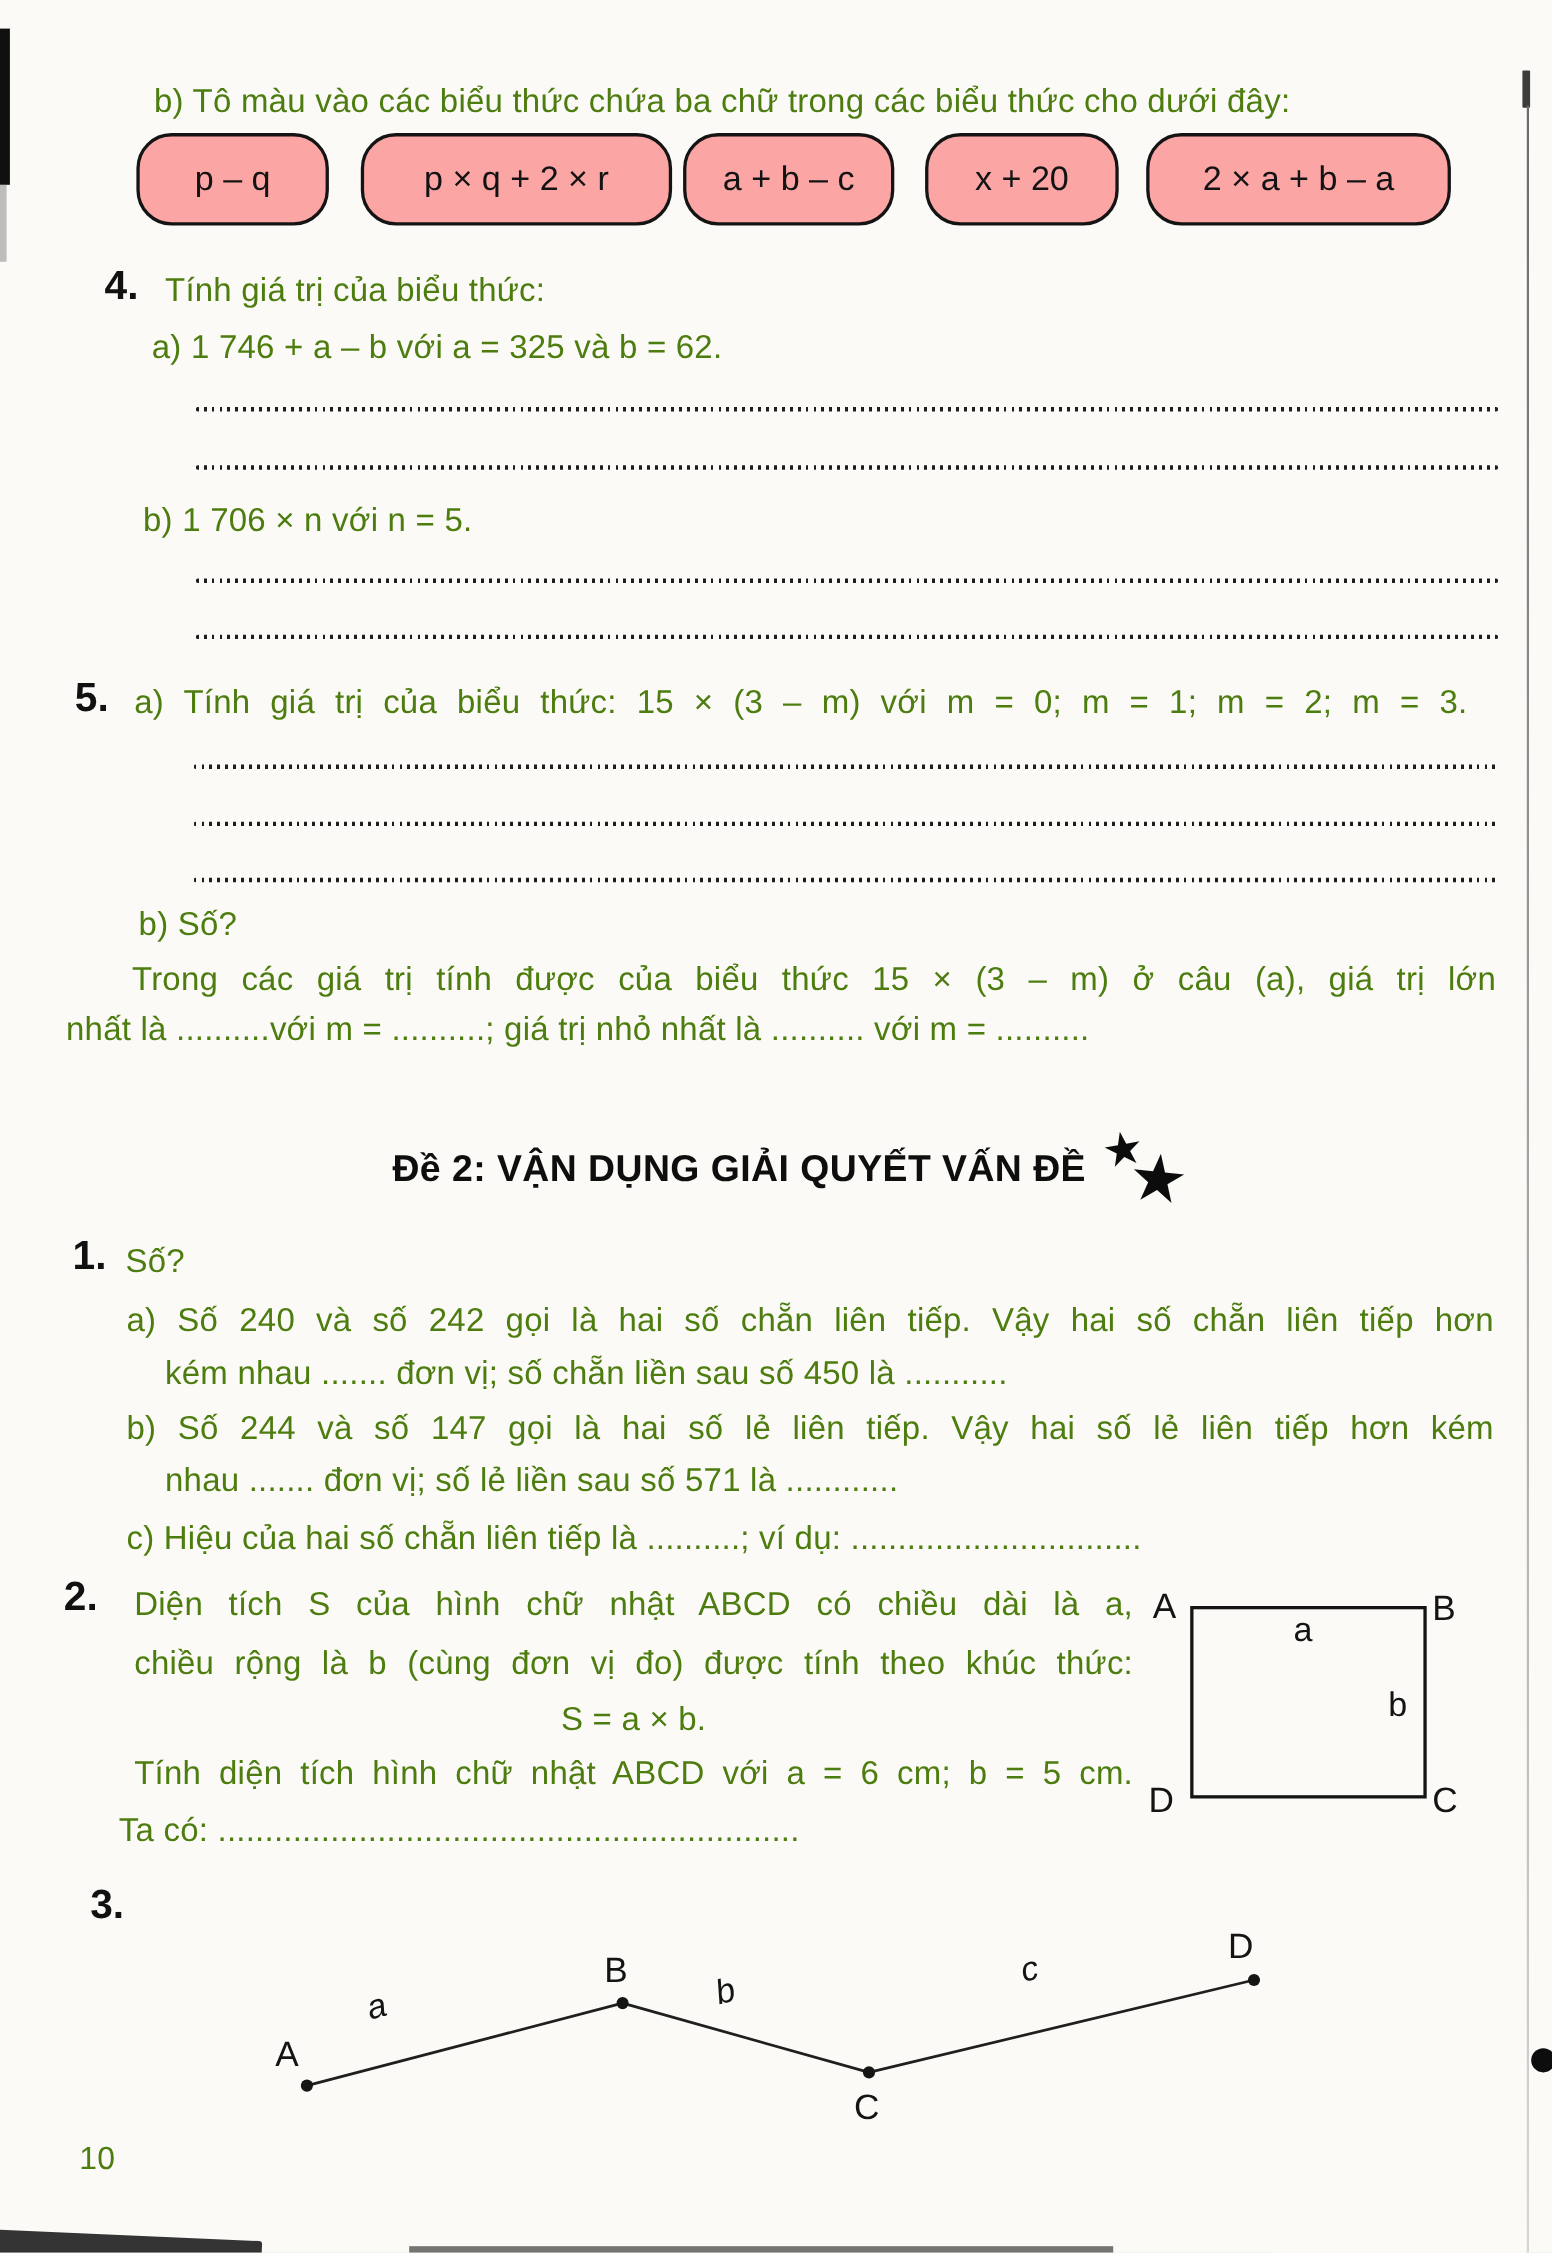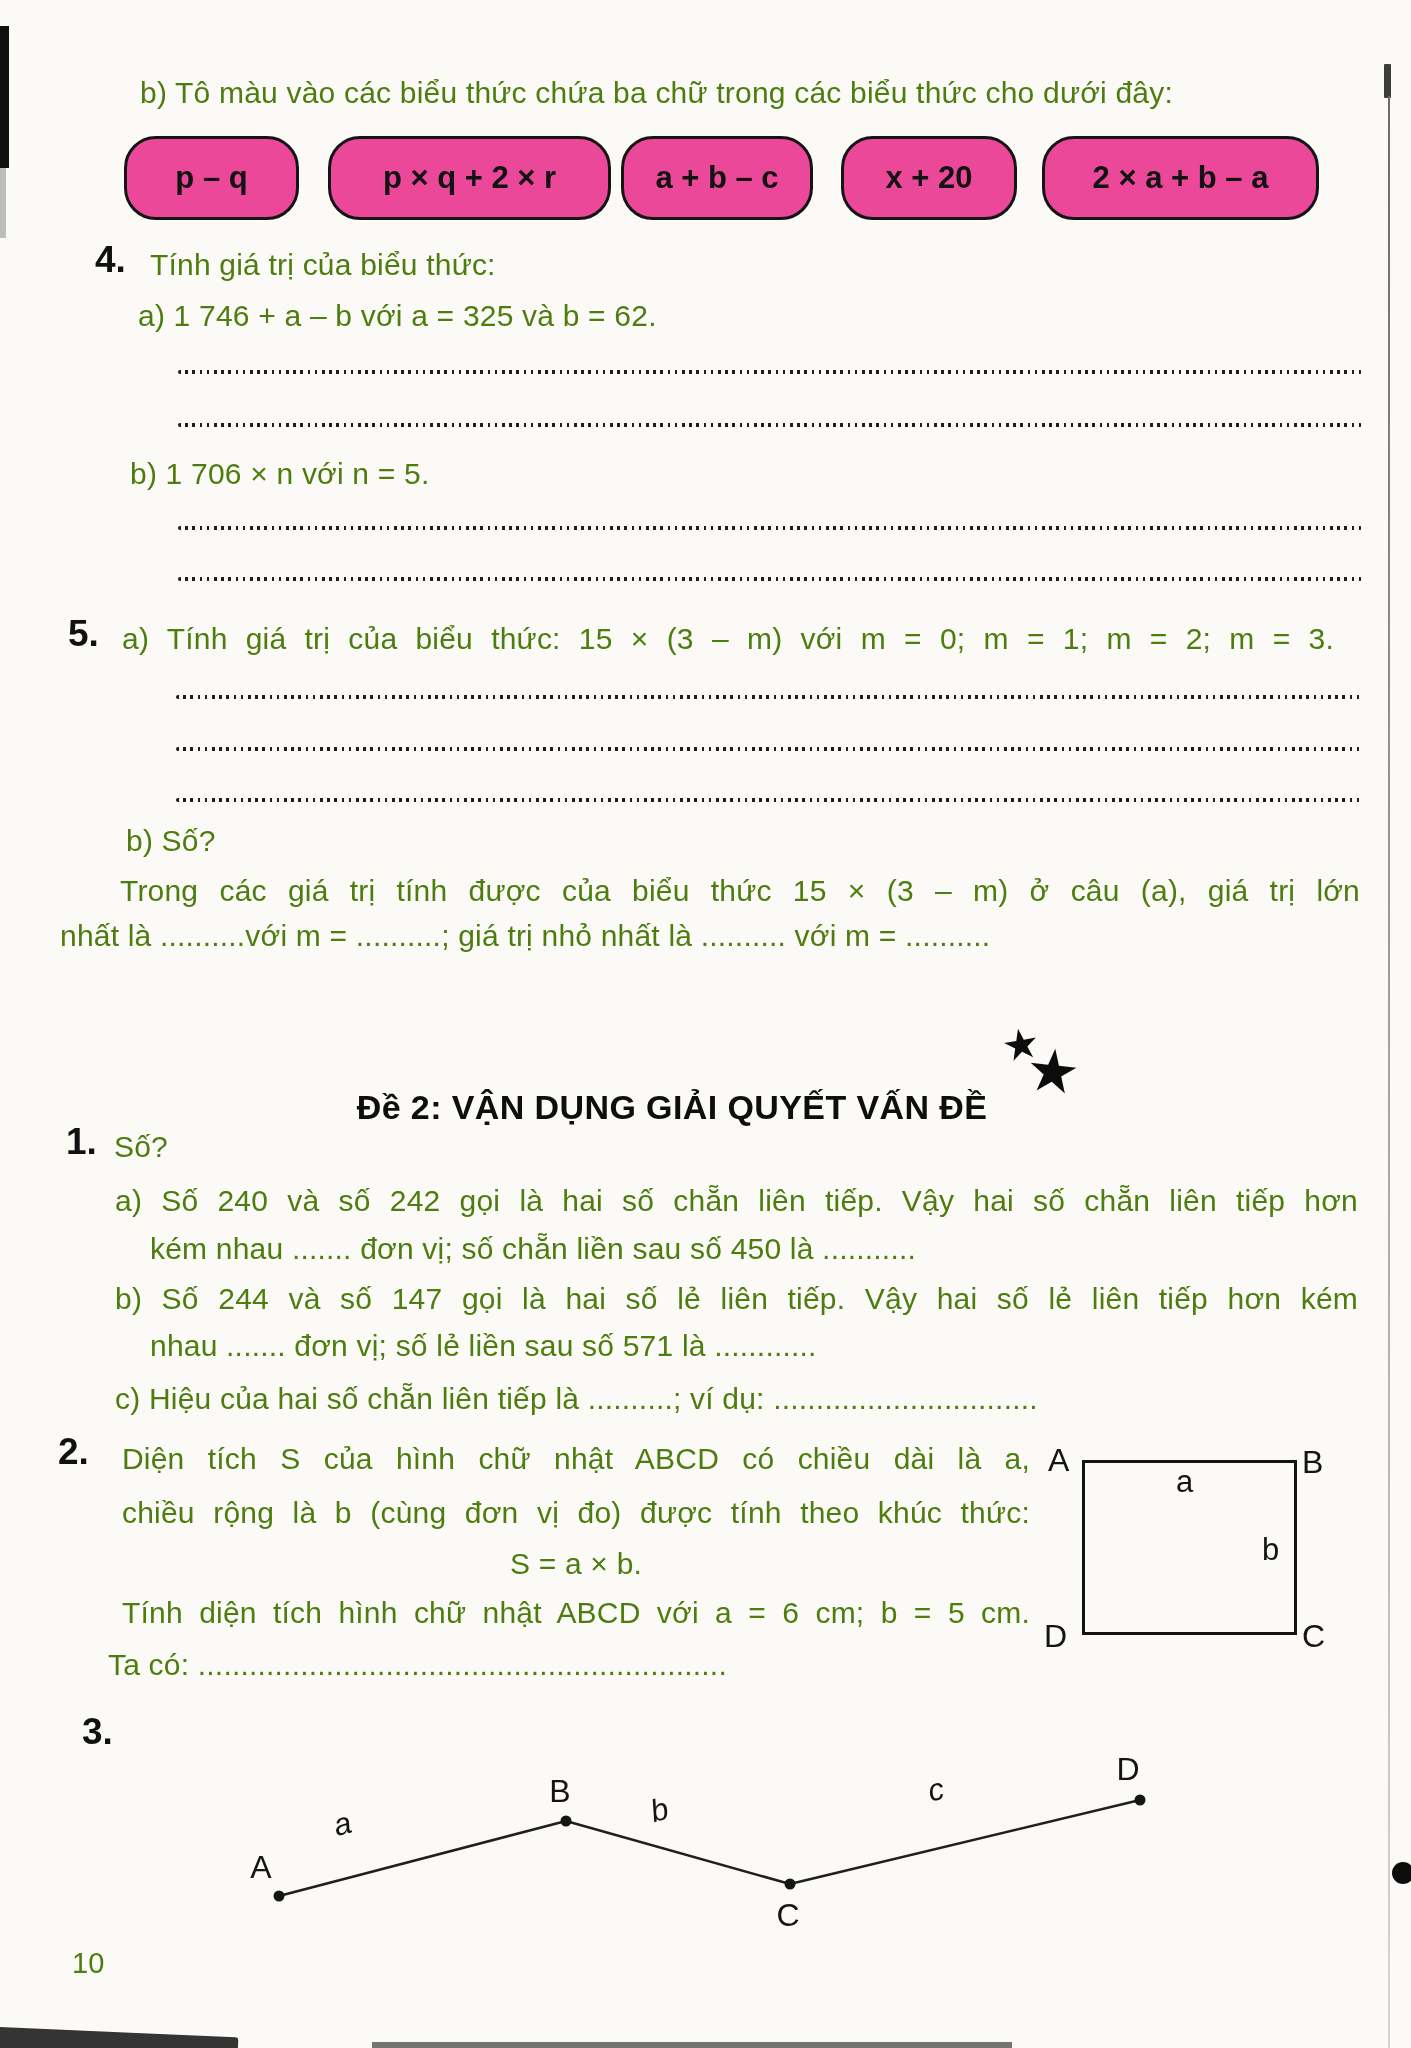--- a/index.html
+++ b/index.html
@@ -4,25 +4,25 @@
 <style>
   html,body{margin:0;padding:0;background:#e8e8e6;}
   #page{position:relative;width:1411px;height:2048px;background:#fbfaf7;overflow:hidden;
         font-family:"Liberation Sans", sans-serif;color:#161616;}
   .abs{position:absolute;}
   .line{position:absolute;font-size:30px;line-height:38px;color:#4d7c0f;white-space:nowrap;letter-spacing:.2px;}
   .just{white-space:normal;text-align:justify;text-align-last:justify;}
   .num{position:absolute;font-weight:700;font-size:37px;line-height:40px;color:#111;}
   .dotline{position:absolute;height:4px;border-radius:2px;
            background:repeating-linear-gradient(90deg,#1d1d1d 0 2.6px,transparent 2.6px 7.2px);}
-  .pill{position:absolute;top:136px;height:84px;border:3px solid #141414;border-radius:32px;
+  .pill{position:absolute;top:121px;height:84px;border:3px solid #141414;border-radius:32px;
         display:flex;align-items:center;justify-content:center;font-size:31px;color:#131313;
-        background:#ec4899;box-sizing:border-box;font-weight:bold;}
+        background:#fca5a5;box-sizing:border-box;}
   .hdr{position:absolute;left:0;top:1044px;width:1344px;text-align:center;
-       font-size:34px;font-weight:700;color:#0e0e0e;letter-spacing:.4px;margin-top:44px;}
+       font-size:34px;font-weight:700;color:#0e0e0e;letter-spacing:.4px;}
   .star{position:absolute;color:#0c0c0c;line-height:1;}
   .cornerlbl{position:absolute;font-size:32px;color:#141414;}
   .rectlbl{position:absolute;font-size:31px;color:#141414;}
   .artifact{position:absolute;background:#2e2e2e;}
   svg text{font-family:"Liberation Sans", sans-serif;}
 </style>
 </head>
 <body>
 
 <div id="page">

